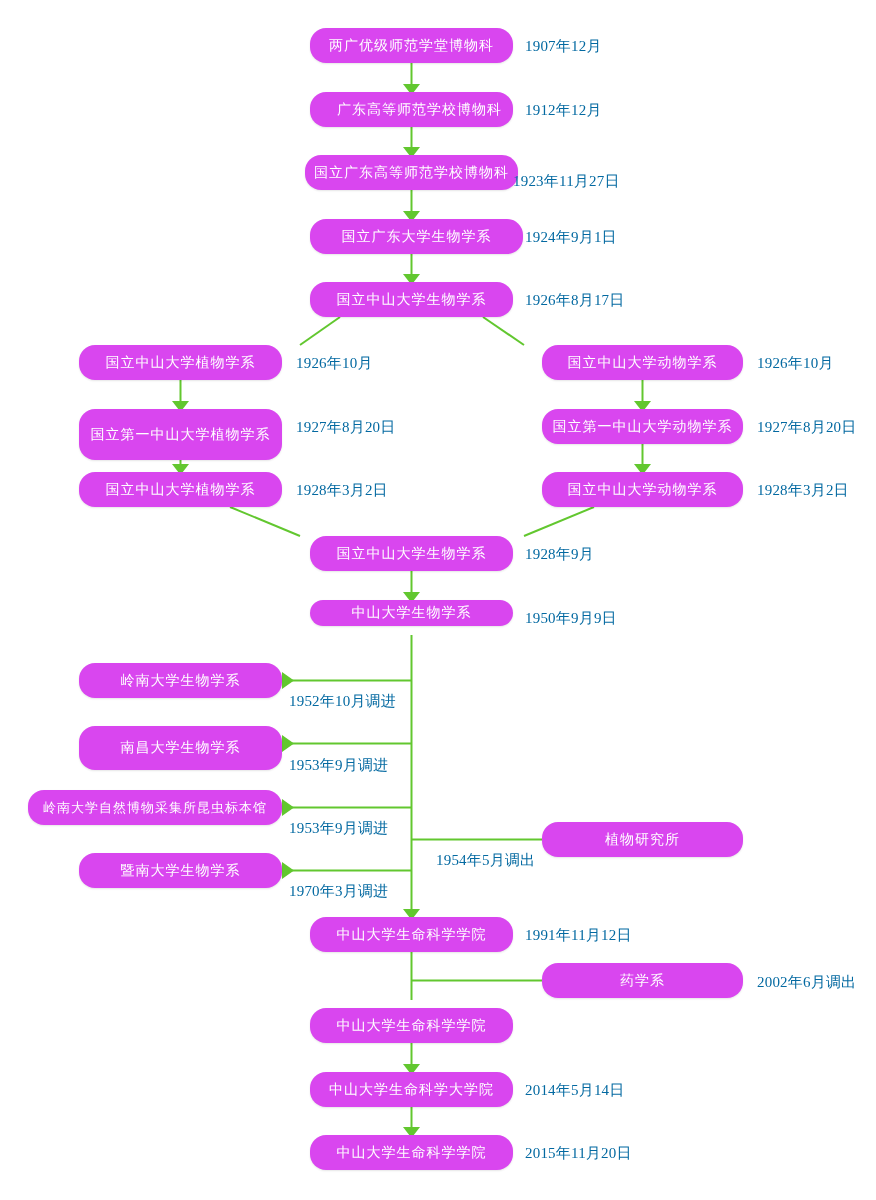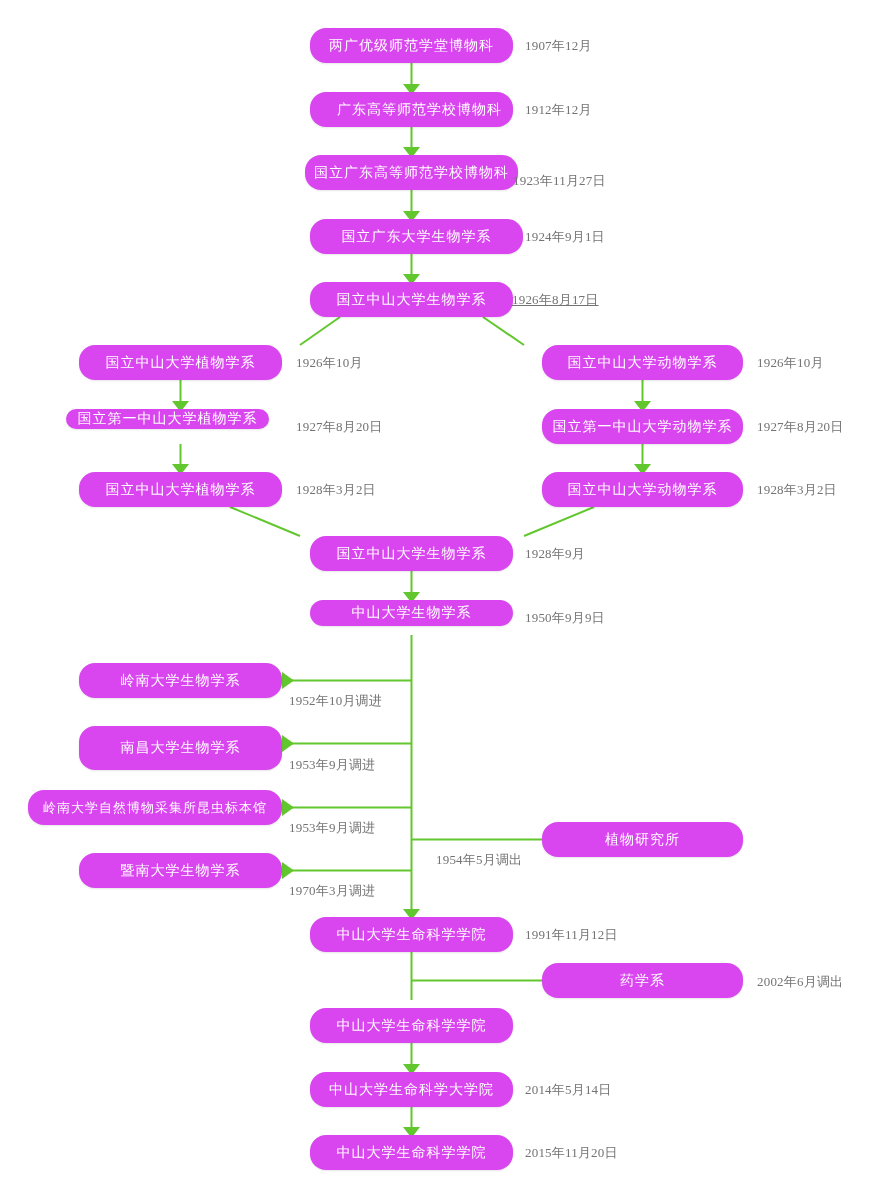--- a/index.html
+++ b/index.html
@@ -39,22 +39,22 @@
     line-height: 1;
     text-align: center;
     box-shadow: 0 1px 2px rgba(0,0,0,0.10);
     white-space: nowrap;
   }
   .node-label {
     display: block;
   }
   .edge-label {
     position: absolute;
-    font-size: 13px;
-    color: #737373;
+    font-size: 15px;
+    color: #0369a1;
     line-height: 1;
     white-space: nowrap;
     letter-spacing: 0.2px;
   }
 </style>
 </head>
 <body>
 
 <div id="diagram-root">
 
@@ -138,21 +138,21 @@
   </div>
   <div class="node" style="left:310px;top:282px;width:203px;height:35px;">
     <span class="node-label">国立中山大学生物学系</span>
   </div>
   <div class="node" style="left:79px;top:345px;width:203px;height:35px;">
     <span class="node-label">国立中山大学植物学系</span>
   </div>
   <div class="node" style="left:542px;top:345px;width:201px;height:35px;">
     <span class="node-label">国立中山大学动物学系</span>
   </div>
-  <div class="node" style="left:66px;top:409px;width:203px;height:20px;">
+  <div class="node" style="left:79px;top:409px;width:203px;height:51px;">
     <span class="node-label">国立第一中山大学植物学系</span>
   </div>
   <div class="node" style="left:542px;top:409px;width:201px;height:35px;">
     <span class="node-label">国立第一中山大学动物学系</span>
   </div>
   <div class="node" style="left:79px;top:472px;width:203px;height:35px;">
     <span class="node-label">国立中山大学植物学系</span>
   </div>
   <div class="node" style="left:542px;top:472px;width:201px;height:35px;">
     <span class="node-label">国立中山大学动物学系</span>
@@ -191,21 +191,21 @@
     <span class="node-label">中山大学生命科学大学院</span>
   </div>
   <div class="node" style="left:310px;top:1135px;width:203px;height:35px;">
     <span class="node-label">中山大学生命科学学院</span>
   </div>
 
   <div class="edge-label" style="left:525px;top:39px;">1907年12月</div>
   <div class="edge-label" style="left:525px;top:103px;">1912年12月</div>
   <div class="edge-label" style="left:513px;top:166px;margin-top:8px;">1923年11月27日</div>
   <div class="edge-label" style="left:525px;top:230px;">1924年9月1日</div>
-  <div class="edge-label" style="left:512px;top:293px;text-decoration:underline;">1926年8月17日</div>
+  <div class="edge-label" style="left:525px;top:293px;">1926年8月17日</div>
   <div class="edge-label" style="left:296px;top:356px;">1926年10月</div>
   <div class="edge-label" style="left:757px;top:356px;">1926年10月</div>
   <div class="edge-label" style="left:296px;top:420px;">1927年8月20日</div>
   <div class="edge-label" style="left:757px;top:420px;">1927年8月20日</div>
   <div class="edge-label" style="left:296px;top:483px;">1928年3月2日</div>
   <div class="edge-label" style="left:757px;top:483px;">1928年3月2日</div>
   <div class="edge-label" style="left:525px;top:547px;">1928年9月</div>
   <div class="edge-label" style="left:525px;top:611px;">1950年9月9日</div>
   <div class="edge-label" style="left:289px;top:694px;">1952年10月调进</div>
   <div class="edge-label" style="left:289px;top:758px;">1953年9月调进</div>

